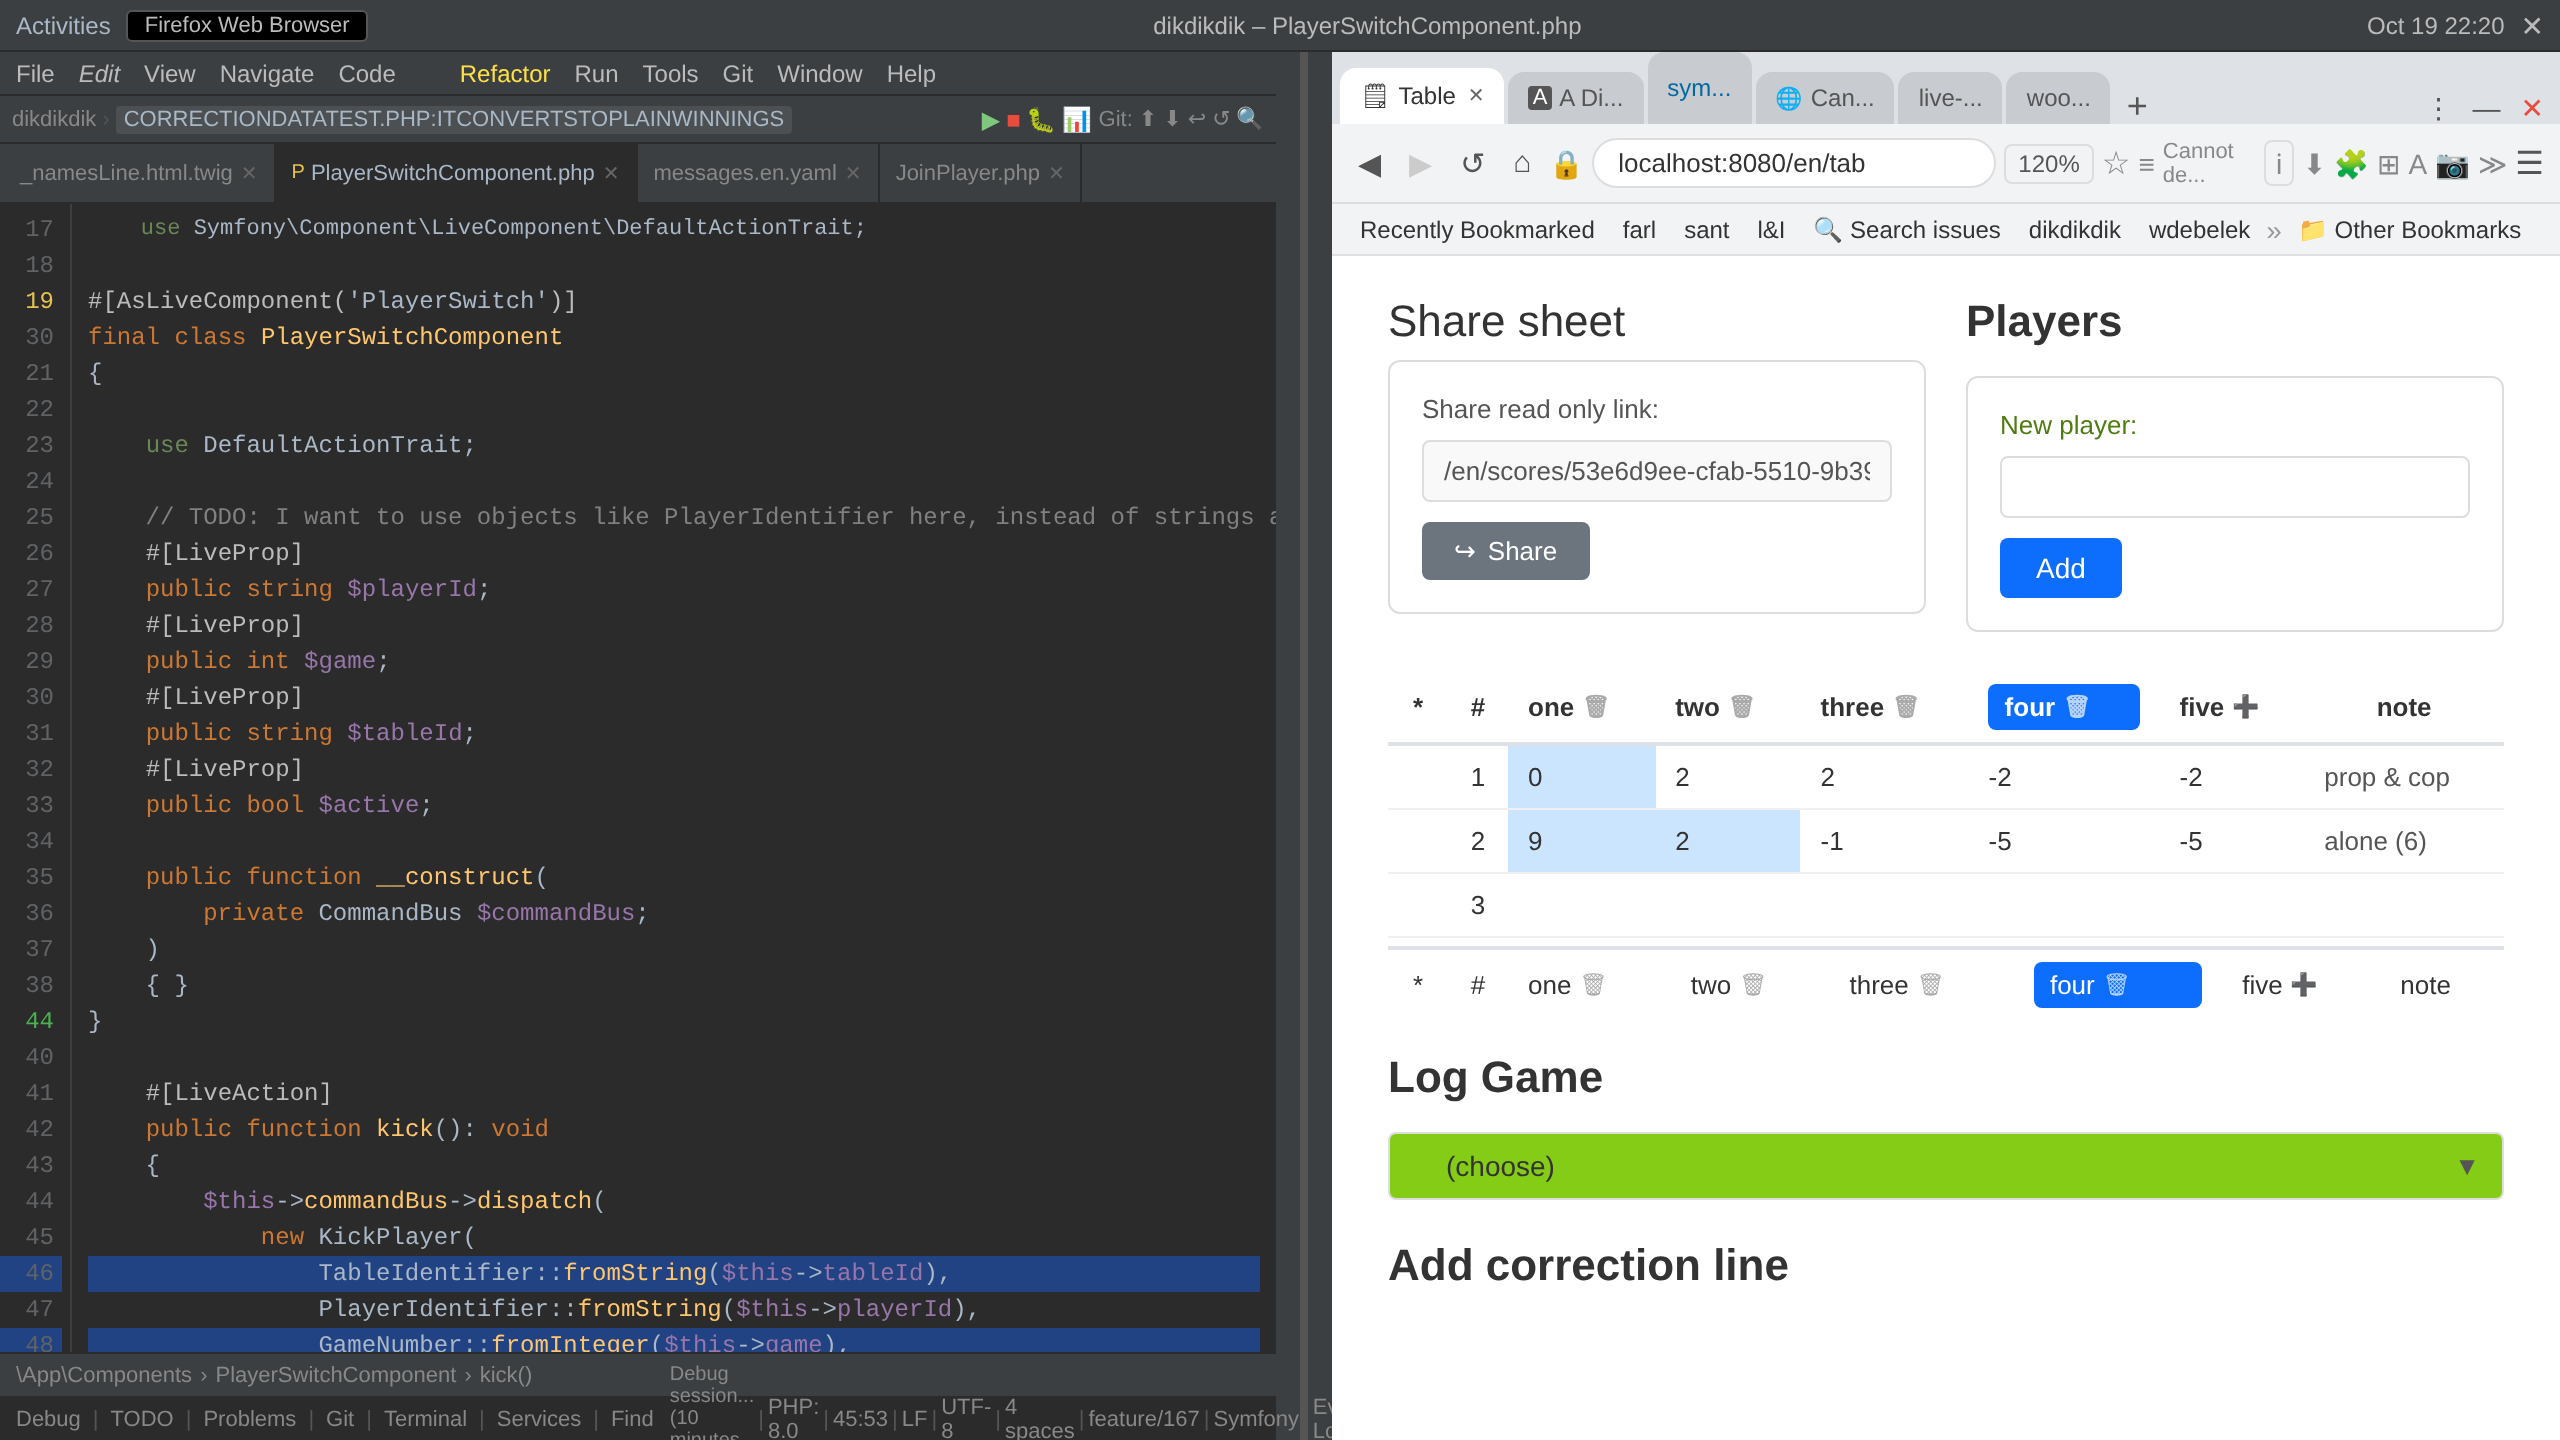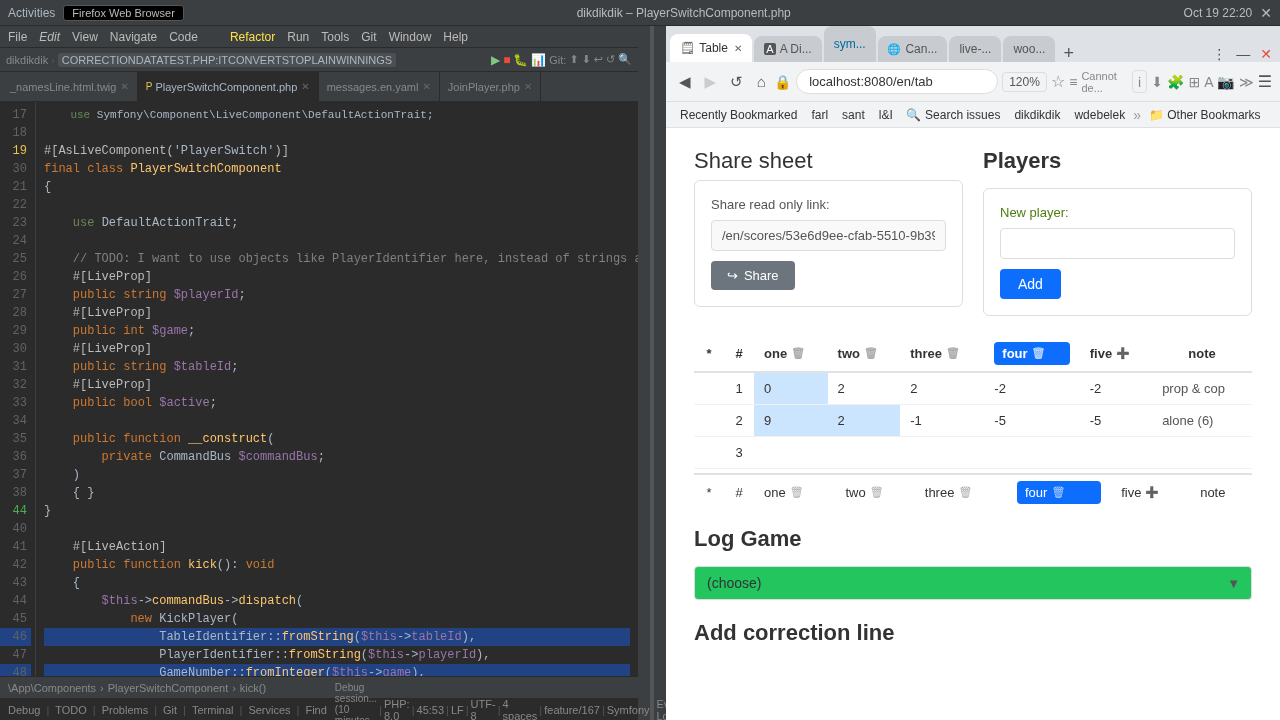--- a/index.html
+++ b/index.html
@@ -393,21 +393,21 @@
                 </div>
               </td>
               <td style="padding:6px 10px; border-top:2px solid #dee2e6; color:#333;">note</td>
             </tr>
           </tbody>
         </table>
 
         <div>
           <h2 style="font-size:22px; font-weight:bold; color:#333; margin-bottom:14px;">Log Game</h2>
           <div style="position:relative;">
-            <select style="width:100%; border:1px solid #ddd; border-radius:4px; padding:8px 12px; font-size:14px; color:#333; background:#22c55e; appearance:none; cursor:pointer;">
+            <select style="width:100%; border:1px solid #ddd; border-radius:4px; padding:8px 28px; font-size:14px; color:#333; background:#84cc16; appearance:none; cursor:pointer;">
               <option>(choose)</option>
             </select>
             <span style="position:absolute; right:12px; top:50%; transform:translateY(-50%); color:#555; pointer-events:none;">▼</span>
           </div>
         </div>
 
         <h2 style="font-size:22px; font-weight:bold; color:#333; margin-top:20px;">Add correction line</h2>
 
       </div>
     </div>

